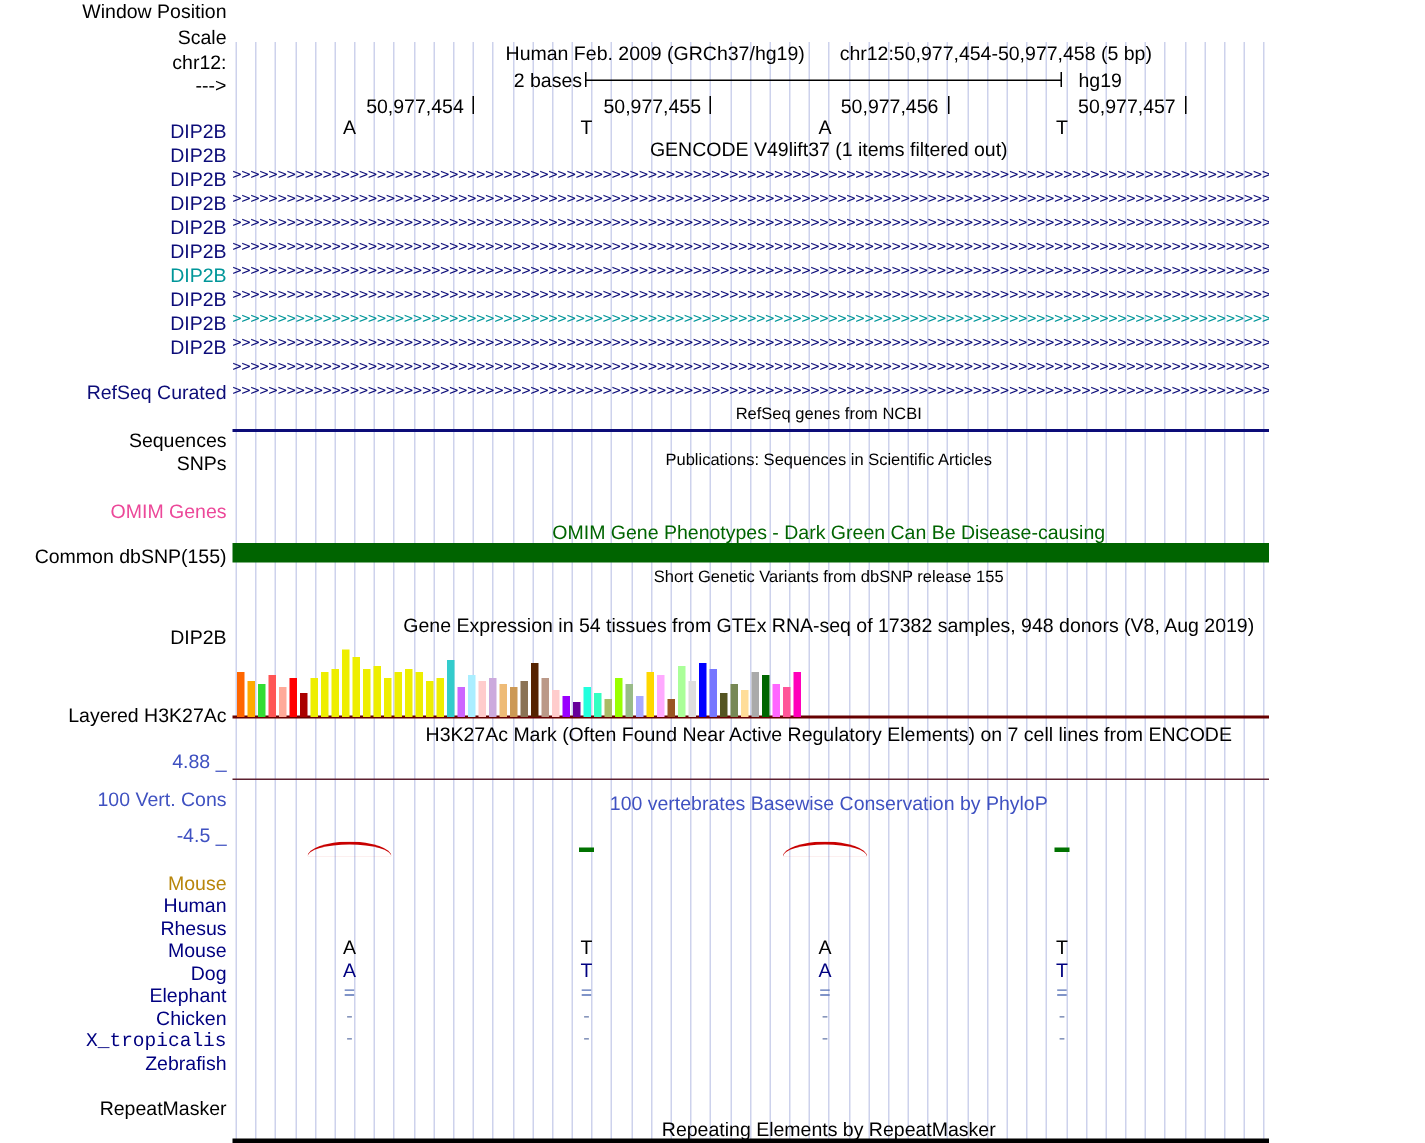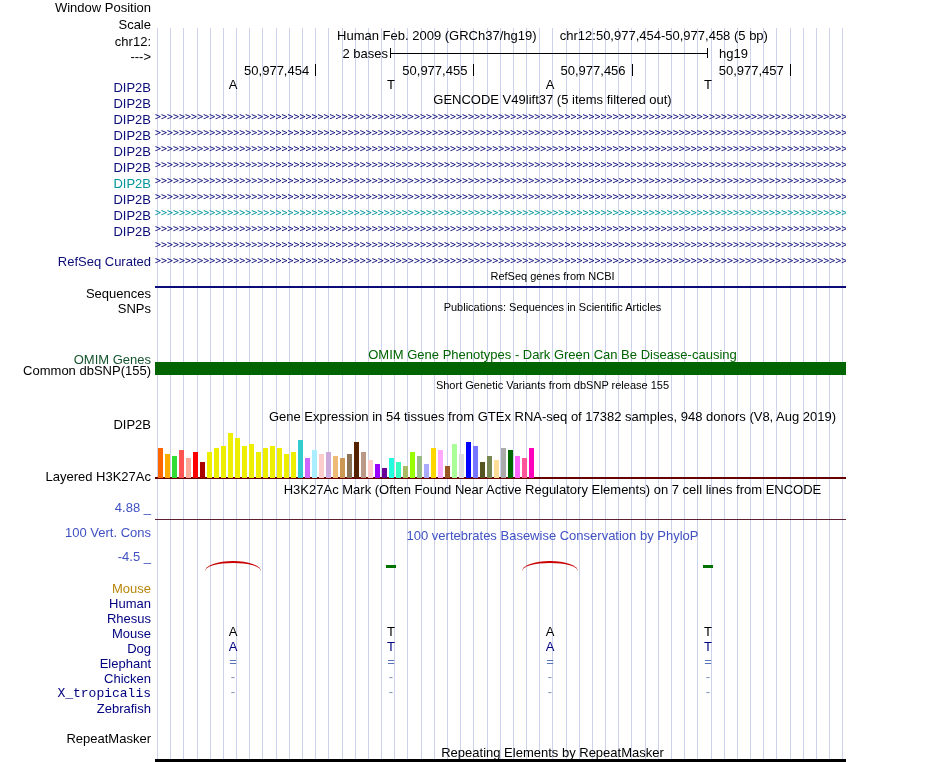--- a/index.html
+++ b/index.html
@@ -30,21 +30,21 @@
 <div class="browser">
 
   <div class="label-col">
     <div class="ll" style="top:1px">Window Position</div>
     <div class="ll" style="top:18px">Scale</div>
     <div class="ll" style="top:35px">chr12:</div>
     <div class="ll" style="top:50px">---&gt;</div>
     <div class="ll" style="top:255px;color:#0c0c78">RefSeq Curated</div>
     <div class="ll" style="top:287px">Sequences</div>
     <div class="ll" style="top:302px">SNPs</div>
-    <div class="ll" style="top:353px;color:#14532d">OMIM Genes</div>
+    <div class="ll" style="top:334px;color:#ec4899">OMIM Genes</div>
     <div class="ll" style="top:364px">Common dbSNP(155)</div>
     <div class="ll" style="top:418px">DIP2B</div>
     <div class="ll" style="top:470px">Layered H3K27Ac</div>
     <div class="ll blue" style="top:501px">4.88 _</div>
     <div class="ll blue" style="top:526px">100 Vert. Cons</div>
     <div class="ll blue" style="top:550px">-4.5 _</div>
     <div class="ll" style="top:732px">RepeatMasker</div>
   <div class="ll" style="top: 81px; color: rgb(12, 12, 120);">DIP2B</div>
       <div class="ll" style="top: 97px; color: rgb(12, 12, 120);">DIP2B</div>
       <div class="ll" style="top: 113px; color: rgb(12, 12, 120);">DIP2B</div>
@@ -136,21 +136,21 @@
       <span style="display:inline-block;width:16px"></span>
       <span>chr12:50,977,454-50,977,458 (5 bp)</span>
     </div>
 
     <div class="abs" style="top:18px;left:148px;width:85px;text-align:right">2 bases</div>
     <div class="abs" style="top:20px;left:235px;width:1px;height:10px;background:#000"></div>
     <div class="abs" style="top:25px;left:235px;width:318px;height:1px;background:#000"></div>
     <div class="abs" style="top:20px;left:552px;width:1px;height:10px;background:#000"></div>
     <div class="abs" style="top:18px;left:564px">hg19</div>
 
-    <div class="ct" style="top:65px">GENCODE V49lift37 (5 items filtered out)</div>
+    <div class="ct" style="top:65px">GENCODE V49lift37 (1 items filtered out)</div>
 
     <div class="ct small" style="top:241px">RefSeq genes from NCBI</div>
     <div class="hl" style="top:258px;height:2px;background:#0c0c78"></div>
 
     <div class="ct small" style="top:272px">Publications: Sequences in Scientific Articles</div>
 
     <div class="ct" style="top:320px;color:#006400">OMIM Gene Phenotypes - Dark Green Can Be Disease-causing</div>
     <div class="hl" style="top:334px;height:13px;background:#006400"></div>
 
     <div class="ct small" style="top:350px">Short Genetic Variants from dbSNP release 155</div>

